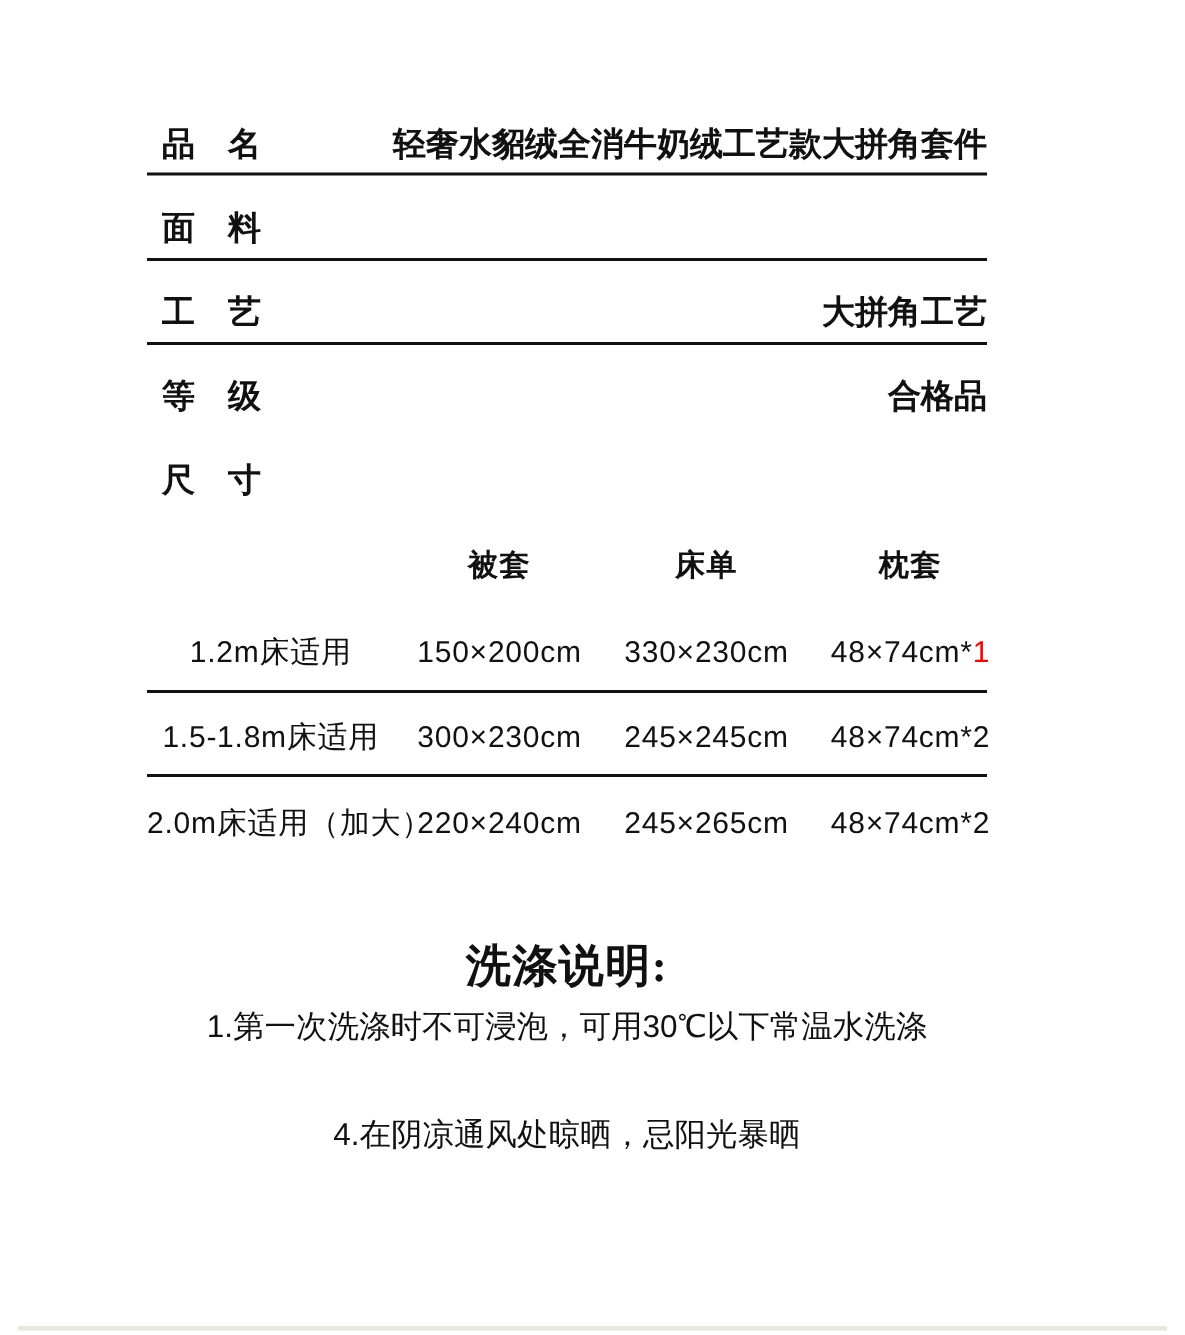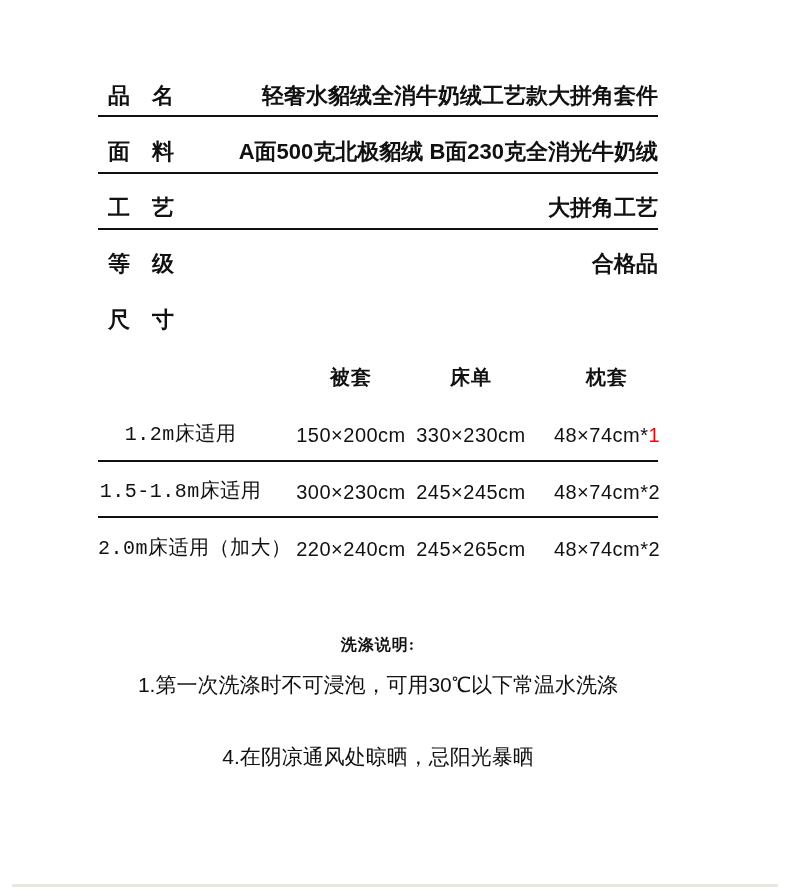--- a/index.html
+++ b/index.html
@@ -48,36 +48,36 @@
   .t-cell {
     position: absolute;
     height: 26px;
     line-height: 26px;
     text-align: center;
     white-space: nowrap;
     font-size: 20px;
     letter-spacing: 0.5px;
   }
   .t-head { font-weight: 700; letter-spacing: 1px; }
-  .c1 { left: 98px;  width: 165px; font-family: Liberation Mono, monospace; }
-  .c2 { left: 281px; width: 140px; }
+  .c1 { left: 98px;  width: 165px; }
+  .c2 { left: 263px; width: 140px; }
   .c3 { left: 403px; width: 136px; }
   .c4 { left: 539px; width: 136px; }
   
   .wash-row {
     position: absolute;
     left: 98px;
     width: 560px;
     height: 26px;
     line-height: 26px;
     text-align: center;
     white-space: nowrap;
     font-size: 21px;
   }
-  .wash-title { font-size: 16px; font-weight: 700; letter-spacing: 1px; font-family: Liberation Serif, serif; }
+  .wash-title { font-size: 30px; font-weight: 700; letter-spacing: 1px; font-family: Liberation Serif, serif; }
   
   .bottom-line {
     position: absolute;
     top: 884px;
     left: 12px;
     width: 766px;
     height: 3px;
     background: #e9e6de;
   }
 </style>
@@ -93,21 +93,20 @@
     </div>
     <div class="spec-value">轻奢水貂绒全消牛奶绒工艺款大拼角套件</div>
   </div>
   <div class="hr" style="top:115px"></div>
 
   <div class="spec-row" style="top:139px">
     <div class="spec-label">
       <span>面</span>
       <span>料</span>
     </div>
-    <div class="spec-value">A面500克北极貂绒 B面230克全消光牛奶绒</div>
   </div>
   <div class="hr" style="top:172px"></div>
 
   <div class="spec-row" style="top:195px">
     <div class="spec-label">
       <span>工</span>
       <span>艺</span>
     </div>
     <div class="spec-value">大拼角工艺</div>
   </div>

